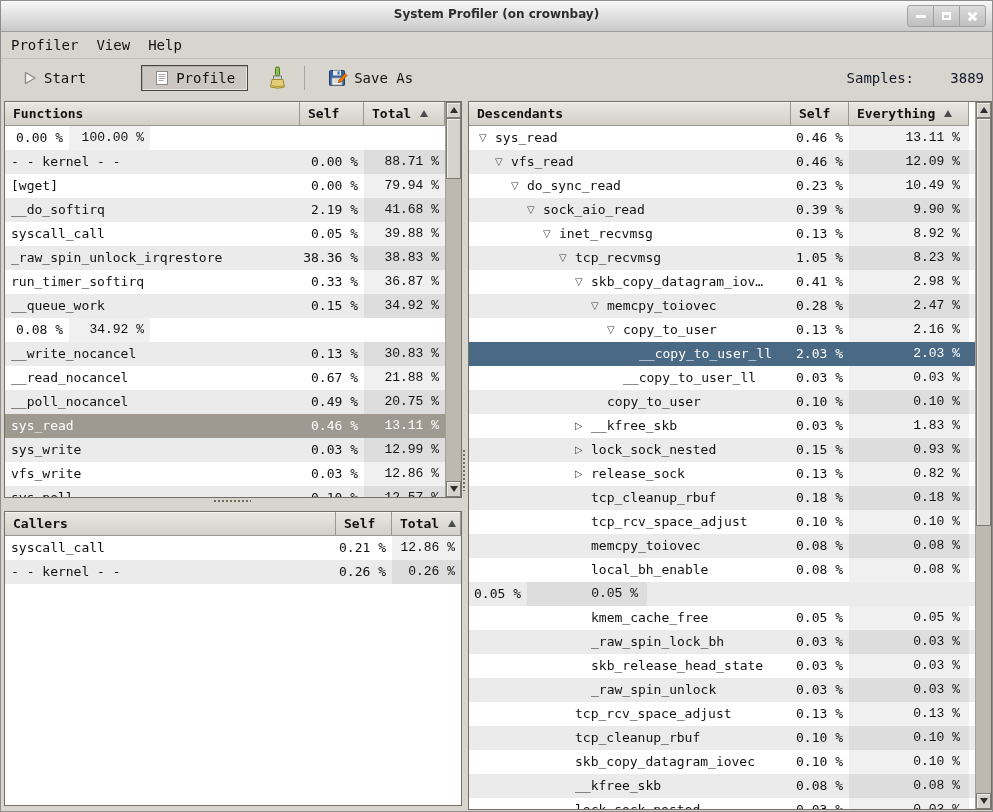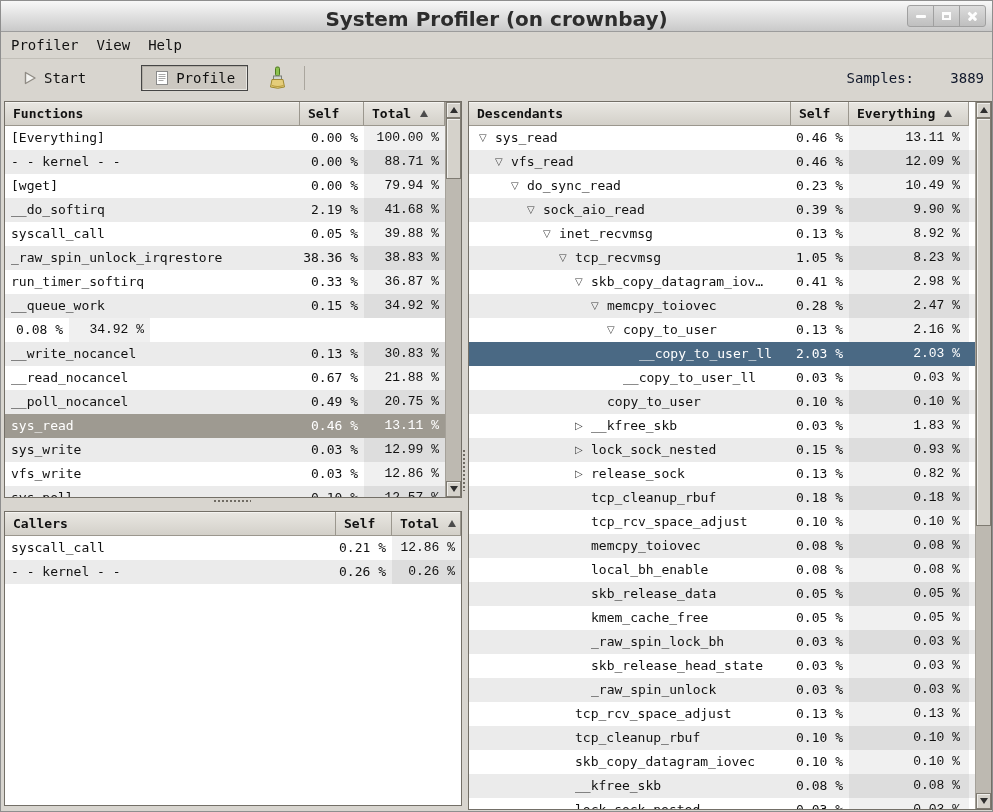--- a/index.html
+++ b/index.html
@@ -11,21 +11,21 @@
     overflow:hidden;
   }
   
   .titlebar {
     position:relative; height:31px;
     background:linear-gradient(#f8f8f8, #c9c9c9);
     border-bottom:1px solid #9c9c9c;
   }
   .title {
     position:absolute; left:0; right:0; top:6px; text-align:center;
-    font-family:"DejaVu Sans", sans-serif; font-weight:bold; font-size:20px; color:#2d2d2d;
+    font-family:"DejaVu Sans", sans-serif; font-weight:bold; font-size:12px; color:#2d2d2d;
   }
   .winbtns { position:absolute; right:6px; top:4px; display:flex; border-radius:3px; }
   .winbtn {
     width:27px; height:22px; display:flex; align-items:center; justify-content:center;
     background:linear-gradient(#dcdcdc,#bfbfbf); border:1px solid #a0a0a0; margin-left:-1px;
     cursor:default;
   }
   .winbtn:first-child { border-radius:3px 0 0 3px; }
   .winbtn:last-child  { border-radius:0 3px 3px 0; }
   .glyph-min { width:10px; height:3px; background:#fdfdfd; border-radius:1px; }
@@ -184,20 +184,34 @@
       <span>
         <svg width="20" height="24" viewBox="0 0 20 24">
           <rect x="8.5" y="1" width="4" height="9" rx="1.5" fill="#8cc14f" stroke="#4e7a1e"></rect>
           <rect x="6.5" y="10" width="8" height="3.5" fill="#cfd4cd" stroke="#7b7f79"></rect>
           <path d="M5 13.5 H16 L17.5 21 Q11 23.5 3.5 21 Z" fill="#e5cd7a" stroke="#a08a33"></path>
           <path d="M5 19.5 Q10.5 21.5 16.5 19.5" fill="none" stroke="#b89b3e" stroke-width="1.2"></path>
         </svg>
       </span>
     </div>
     <span class="tb-sep"></span>
+    <div class="tbtn">
+      <span>
+        <svg width="20" height="20" viewBox="0 0 20 20">
+          <rect x="1.5" y="2.5" width="15" height="15" rx="1" fill="#3465a4" stroke="#1c3e68"></rect>
+          <rect x="5" y="2.5" width="8" height="5" fill="#e8e8e8"></rect>
+          <rect x="9.5" y="3.5" width="2" height="3" fill="#3465a4"></rect>
+          <rect x="4" y="10" width="10" height="7" fill="#ffffff" stroke="#9a9a9a"></rect>
+          <line x1="5.5" y1="12" x2="12.5" y2="12" stroke="#b5b5b5"></line>
+          <line x1="5.5" y1="14" x2="12.5" y2="14" stroke="#b5b5b5"></line>
+          <path d="M11 12 L17 5.5 L19 7.5 L13 14 L10.5 14.7 Z" fill="#f57900" stroke="#9c4a00" stroke-width="0.8"></path>
+        </svg>
+      </span>
+      <span>Save As</span>
+    </div>
     <div class="samples">
       <span>Samples:</span>
       <span class="val">3889</span>
     </div>
   </div>
 
   <div class="content">
 
     <div class="panel" id="functions-panel">
       <div class="t-head">
@@ -207,21 +221,20 @@
         <div class="h-cell c-self">
             <span>Self</span>
           </div>
         <div class="h-cell c-tot">
             <span>Total</span>
             <span class="sort-arrow"></span>
           </div>
       </div>
       <div class="t-body">
           <div class="t-row">
-      <span class="cell name c-name">[Everything]</span>
       <span class="cell num c-self">0.00 %</span>
       <span class="cell num c-tot sorted">100.00 %</span>
     </div>
           <div class="t-row">
       <span class="cell name c-name">- - kernel - -</span>
       <span class="cell num c-self">0.00 %</span>
       <span class="cell num c-tot sorted">88.71 %</span>
     </div>
           <div class="t-row">
       <span class="cell name c-name">[wget]</span>
@@ -513,25 +526,20 @@
           <div class="t-row">
       <span class="cell name tree c-name">
         <span class="indent" style="width: 100px;"></span>
         <span class="expander"></span>
         <span>local_bh_enable</span>
       </span>
       <span class="cell num c-self">0.08 %</span>
       <span class="cell num c-tot sorted">0.08 %</span>
     </div>
           <div class="t-row">
-      <span class="cell name tree c-name">
-        <span class="indent" style="width: 100px;"></span>
-        <span class="expander"></span>
-        <span>skb_release_data</span>
-      </span>
       <span class="cell num c-self">0.05 %</span>
       <span class="cell num c-tot sorted">0.05 %</span>
     </div>
           <div class="t-row">
       <span class="cell name tree c-name">
         <span class="indent" style="width: 100px;"></span>
         <span class="expander"></span>
         <span>kmem_cache_free</span>
       </span>
       <span class="cell num c-self">0.05 %</span>

